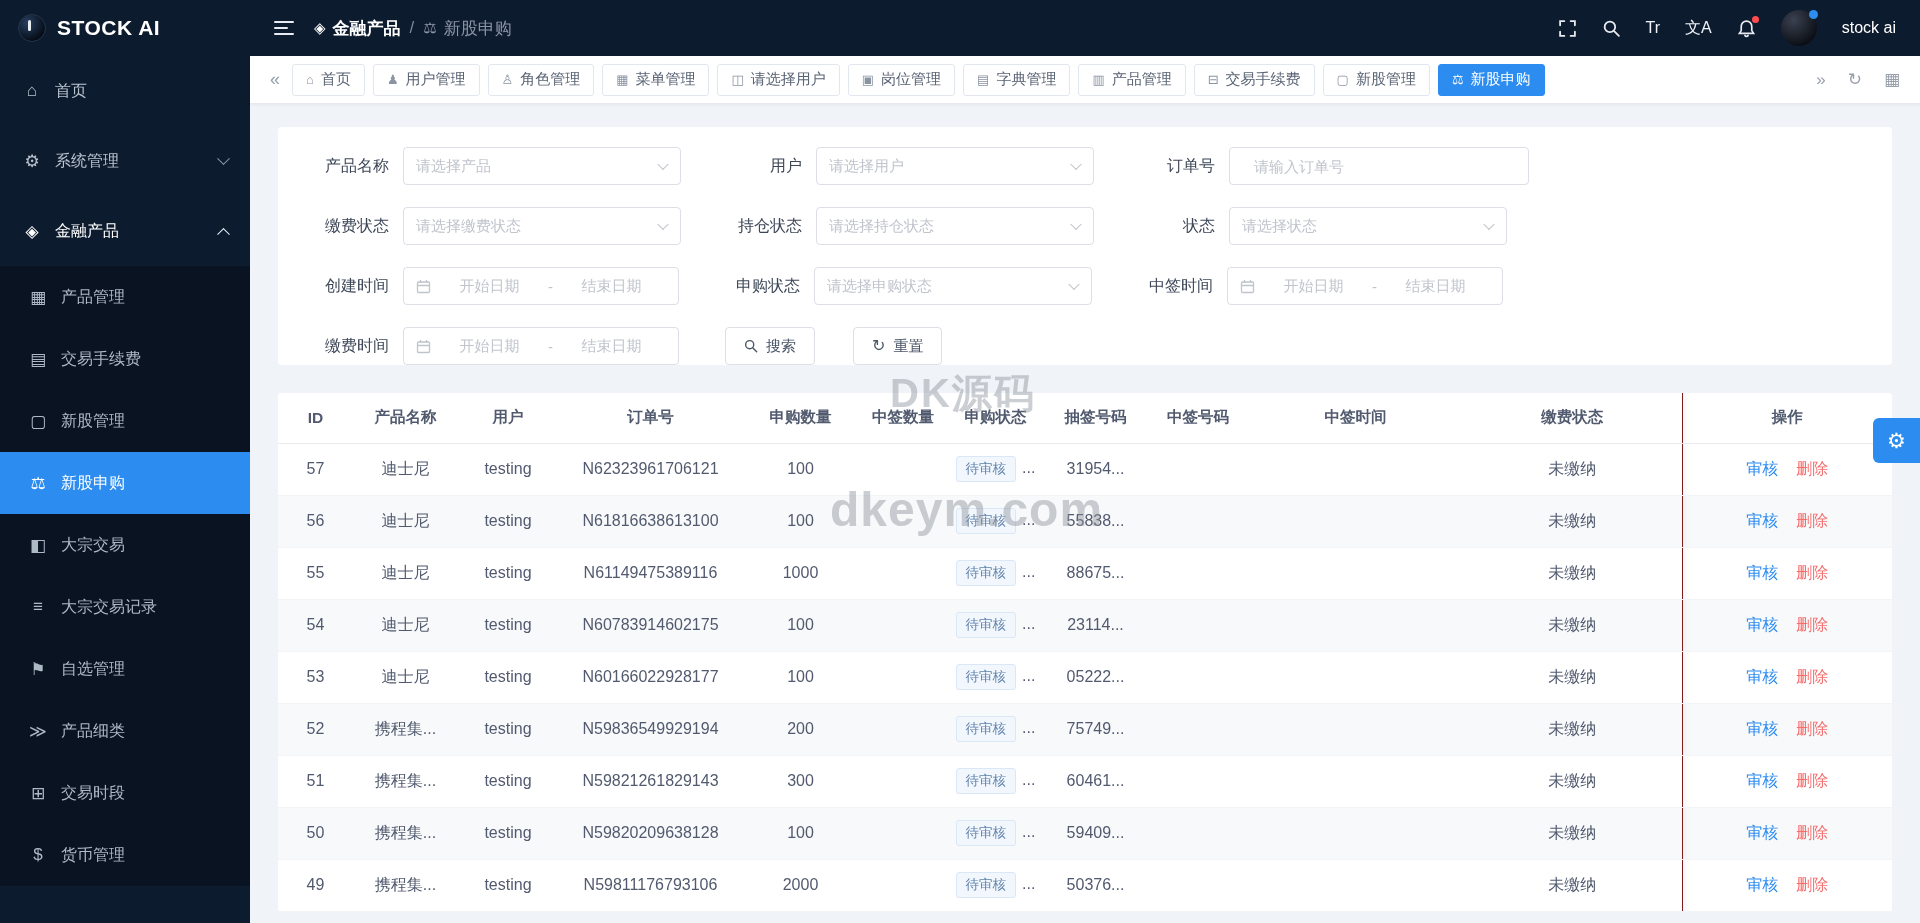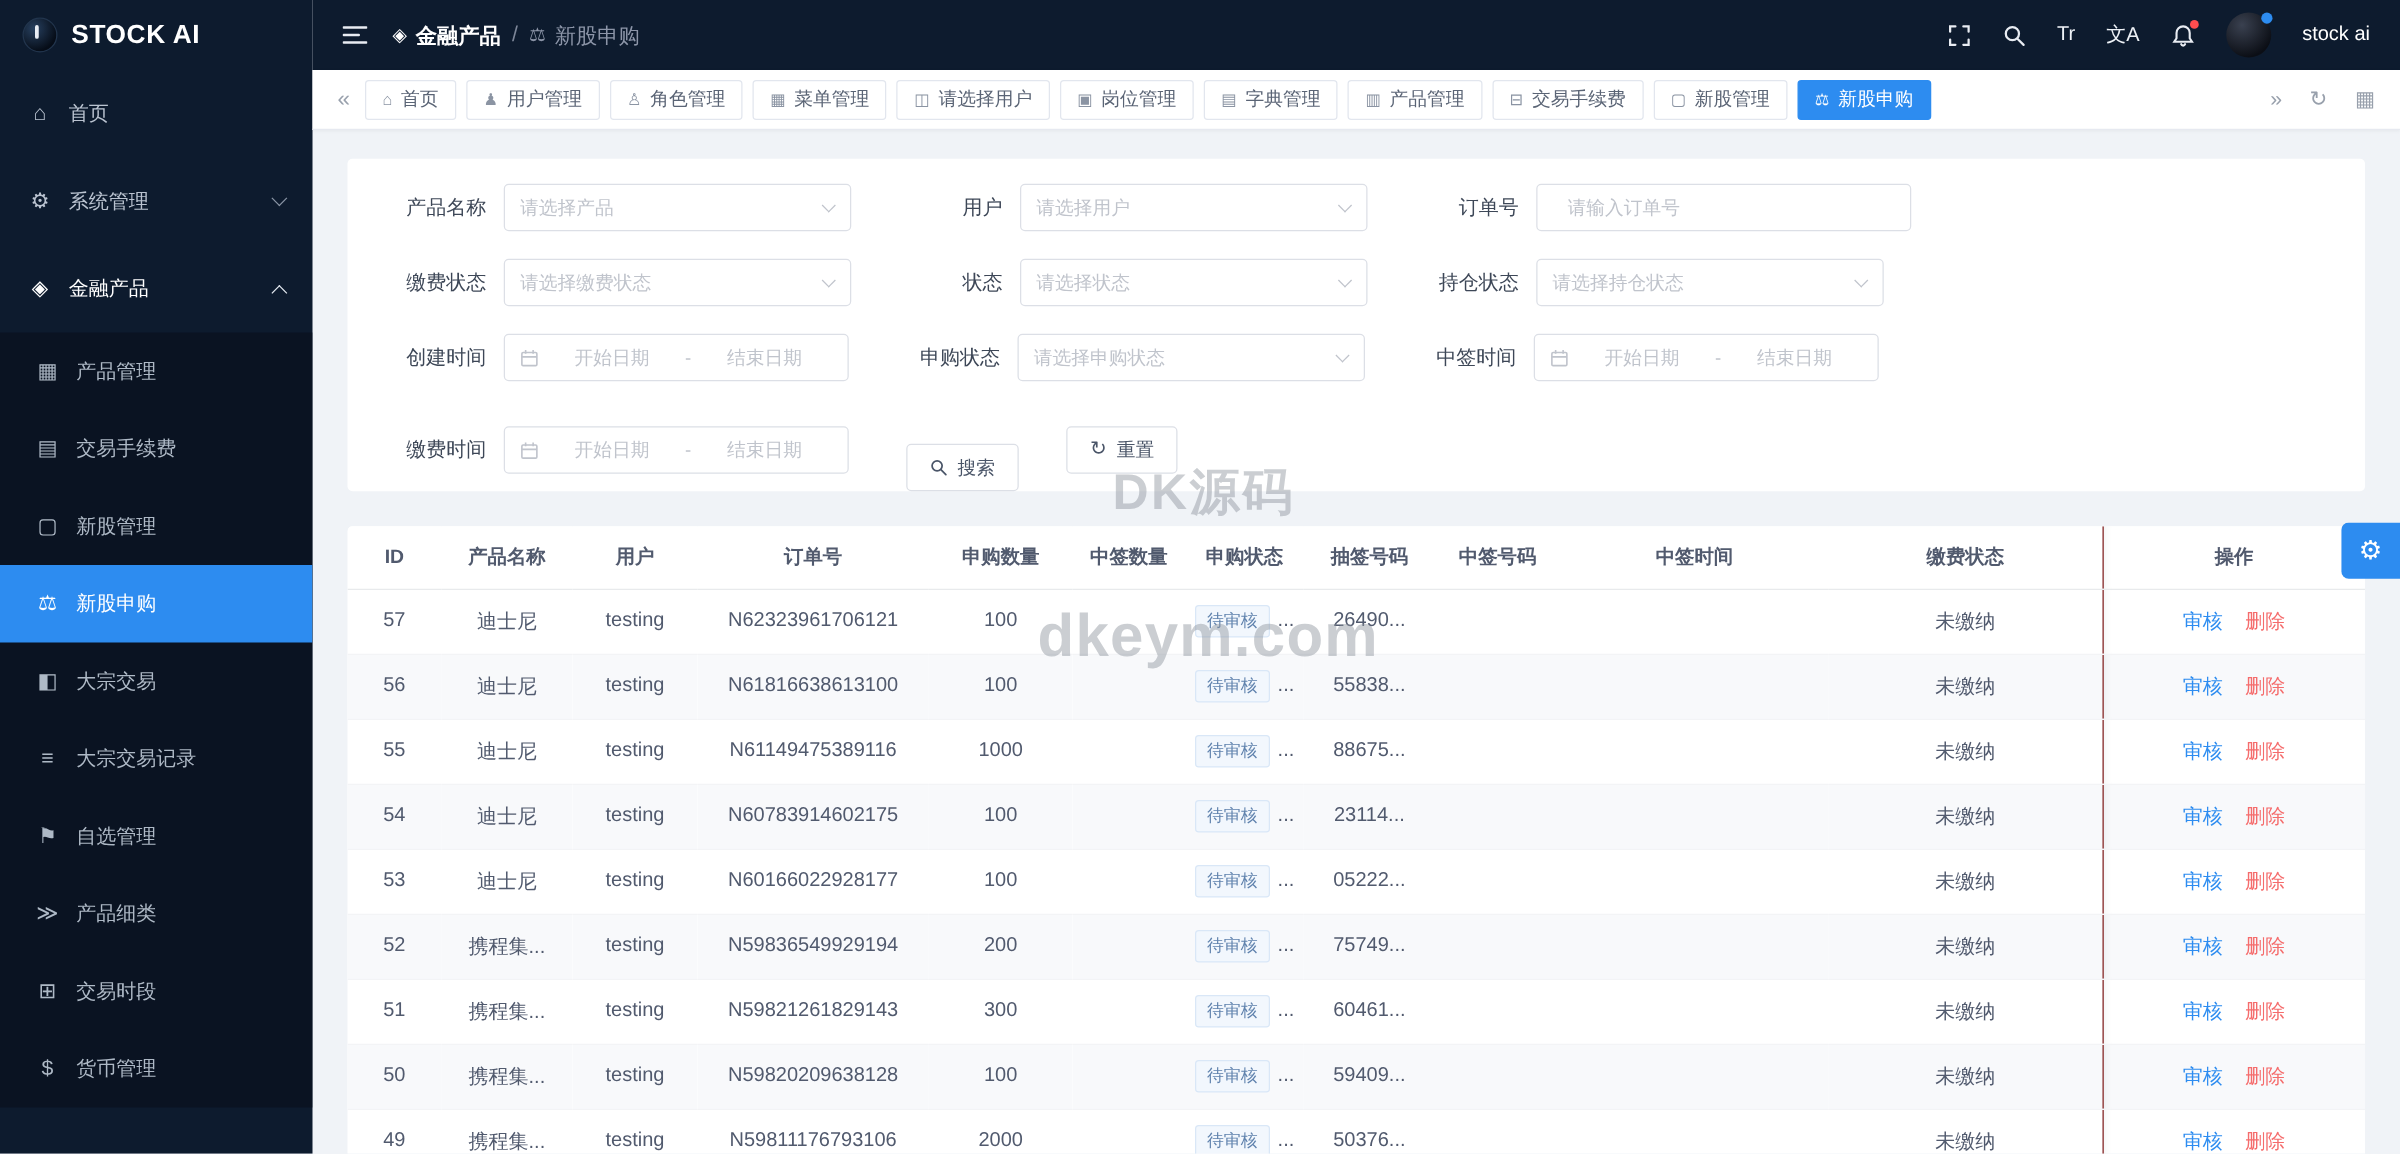--- a/index.html
+++ b/index.html
@@ -69,21 +69,21 @@
   .f-label { width: 95px; flex-shrink: 0; text-align: right; margin-right: 14px; font-size: 16px; color: #3d4757; }
   .ctl { height: 38px; border: 1px solid #dcdfe6; border-radius: 4px; background: #fff; display: flex; align-items: center; font-size: 15px; }
   .select { width: 278px; position: relative; padding: 0 30px 0 12px; color: #c0c4cc; cursor: pointer; }
   .chev { position: absolute; right: 13px; top: 50%; width: 8px; height: 8px; border-right: 1.6px solid #c0c4cc; border-bottom: 1.6px solid #c0c4cc; transform: translateY(-70%) rotate(45deg); }
   input.ctl { width: 300px; padding: 0 24px; color: #515a6e; outline: none; font-family: inherit; }
   input.ctl::placeholder { color: #c0c4cc; }
   .daterange { width: 276px; padding: 0 12px; color: #c0c4cc; gap: 4px; cursor: pointer; }
   .daterange .d-ph { flex: 1; text-align: center; }
   .cal-icon { flex-shrink: 0; }
   .btn { height: 38px; padding: 0 18px; border: 1px solid #dcdfe6; border-radius: 4px; background: #fff; font-size: 15px; color: #4a5568; display: inline-flex; align-items: center; gap: 8px; cursor: pointer; font-family: inherit; }
-  .btn-search { margin-left: 20px; margin-top: 28px; }
+  .btn-search { margin-left: 20px; }
   .btn-reset { margin-left: 38px; }
   .r-icon { font-size: 16px; line-height: 1; }
 
   
   .table-card { overflow: hidden; }
   table.grid { width: 100%; border-collapse: collapse; table-layout: fixed; }
   .grid th { height: 50px; font-size: 15.5px; font-weight: 700; color: #515a6e; text-align: center; background: #fff; border-bottom: 1px solid #e8eaec; white-space: nowrap; overflow: hidden; }
   .grid td { height: 52px; font-size: 16px; color: #515a6e; text-align: center; white-space: nowrap; overflow: hidden; border-bottom: 1px solid #f3f4f6; }
   .grid tbody tr:nth-child(even) { background: #f8f9fb; }
   .grid th:last-child, .grid td:last-child { border-left: 1px solid #7f1d1d; box-shadow: inset 8px 0 8px -8px rgba(0,0,0,.08); }
@@ -323,30 +323,30 @@
 
       <div class="f-row">
         <div class="f-item">
           <label class="f-label">缴费状态</label>
           <div class="ctl select">
             <span>请选择缴费状态</span>
             <i class="chev"></i>
           </div>
         </div>
         <div class="f-item">
+          <label class="f-label">持仓状态</label>
+          <div class="ctl select">
+            <span>请选择持仓状态</span>
+            <i class="chev"></i>
+          </div>
+        </div>
+        <div class="f-item">
           <label class="f-label">状态</label>
           <div class="ctl select">
             <span>请选择状态</span>
-            <i class="chev"></i>
-          </div>
-        </div>
-        <div class="f-item">
-          <label class="f-label">持仓状态</label>
-          <div class="ctl select">
-            <span>请选择持仓状态</span>
             <i class="chev"></i>
           </div>
         </div>
       </div>
 
       <div class="f-row">
         <div class="f-item">
           <label class="f-label">创建时间</label>
           <div class="ctl daterange">
             <svg class="cal-icon" width="15" height="15" viewBox="0 0 15 15" fill="none" stroke="#c0c4cc" stroke-width="1.3">
@@ -444,21 +444,21 @@
             <tr>
               <td>57</td>
               <td>迪士尼</td>
               <td>testing</td>
               <td>N62323961706121</td>
               <td>100</td>
               <td></td>
               <td>
                 <span class="tag">待审核</span><span class="more">...</span>
               </td>
-              <td>26490...</td>
+              <td>31954...</td>
               <td></td>
               <td></td>
               <td>未缴纳</td>
               <td>
                 <span class="op audit">审核</span><span class="op del">删除</span>
               </td>
             </tr>
 
             <tr>
               <td>56</td>

